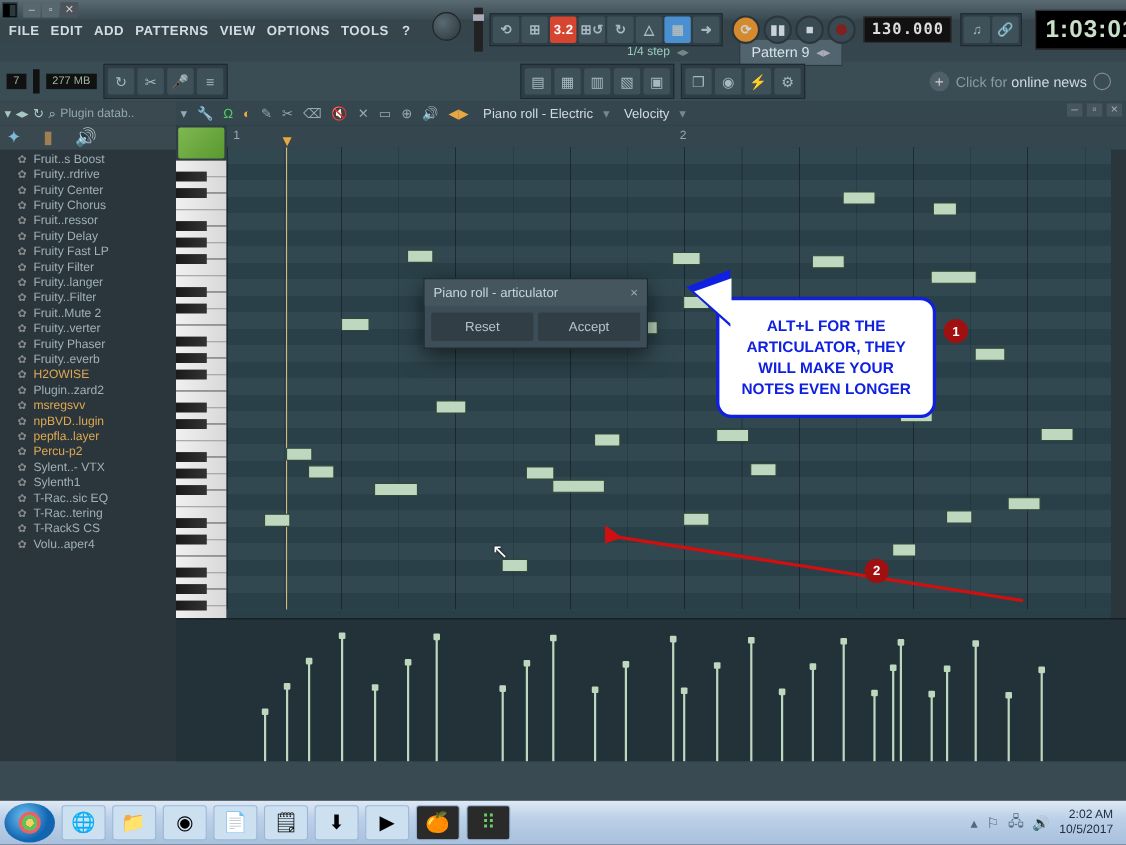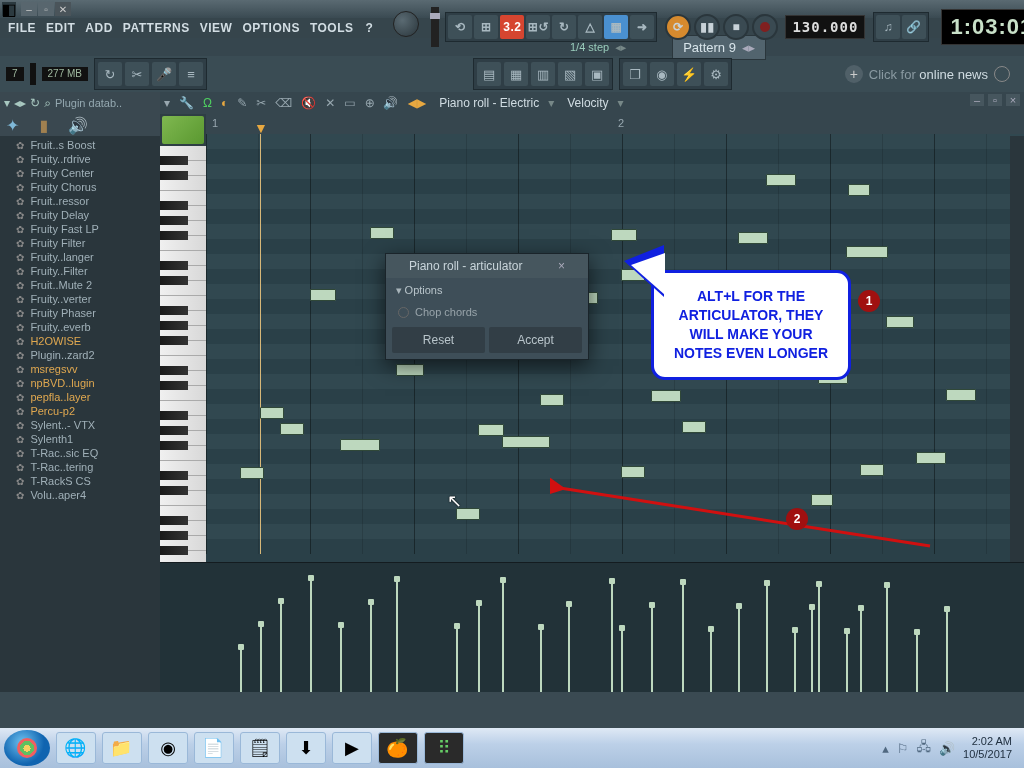--- a/index.html
+++ b/index.html
@@ -84,21 +84,21 @@
   .note{position:absolute;height:12px;background:#bdd8be;border:1px solid #304838;border-radius:1px;}
   .playhead{position:absolute;top:0;width:1px;height:100%;background:#d8b878;left:54px;}
 
   .velocity{height:130px;background:#223238;border-top:1px solid #141c20;position:relative;margin-left:0;}
   .vel-bars{position:absolute;left:46px;right:0;top:0;bottom:0;}
   .vbar{position:absolute;bottom:0;width:2px;background:#bdd8be;}
   .vbar::before{content:'';position:absolute;top:-3px;left:-2px;width:6px;height:6px;background:#bdd8be;border-radius:1px;}
 
   
   .dialog{position:absolute;left:385px;top:253px;width:204px;background:#3e4e58;border:1px solid #1a242a;box-shadow:0 6px 20px rgba(0,0,0,0.6);z-index:50;}
-  .dlg-title{height:24px;background:#46565e;display:flex;align-items:center;padding:0 23px;color:#c8d4da;font-size:12px;}
+  .dlg-title{height:24px;background:#46565e;display:flex;align-items:center;padding:0 8px;color:#c8d4da;font-size:12px;}
   .dlg-title .x{margin-left:auto;cursor:pointer;color:#aab;}
   .dlg-sect{padding:6px 10px;color:#b8c4ca;font-size:11px;}
   .dlg-sect .tri{color:#a8b4ba;}
   .dlg-knobs{display:flex;align-items:center;justify-content:space-around;padding:8px 10px;}
   .dknob-wrap{display:flex;align-items:center;gap:6px;color:#98a4aa;font-size:11px;}
   .dknob{width:32px;height:32px;border-radius:50%;background:#2a363c;border:2px solid #1a242a;position:relative;}
   .dknob.orange{border-color:#e68a2e;}
   .dknob.orange::after{content:'';position:absolute;width:3px;height:12px;background:#e8a850;left:14px;top:2px;transform-origin:50% 14px;transform:rotate(35deg);}
   .dknob-sm{width:22px;height:22px;border-radius:50%;background:#2a363c;border:2px solid #1a242a;position:relative;}
   .dknob-sm::after{content:'';position:absolute;width:2px;height:8px;background:#e8a850;left:9px;top:2px;transform-origin:50% 9px;transform:rotate(45deg);}
@@ -513,27 +513,20 @@
         </div>
     </div>
   </div>
 </div>
 
 <div class="dialog">
   <div class="dlg-title">
     <span>Piano roll - articulator</span>
     <span class="x">×</span>
   </div>
-  <div class="dlg-sect">
-    <span class="tri">▾ </span><span>Options</span>
-  </div>
-  <div class="dlg-chk">
-    <div class="rad"></div>
-      <span>Chop chords</span>
-  </div>
   <div class="dlg-btns">
     <div class="dlg-btn">Reset</div>
     <div class="dlg-btn">Accept</div>
   </div>
 </div>
 
 <div class="callout">ALT+L FOR THE ARTICULATOR, THEY WILL MAKE YOUR NOTES EVEN LONGER</div>
 <div class="badge" style="left:858px;top:290px;">1</div>
 <div class="badge" style="left:786px;top:508px;">2</div>
 

